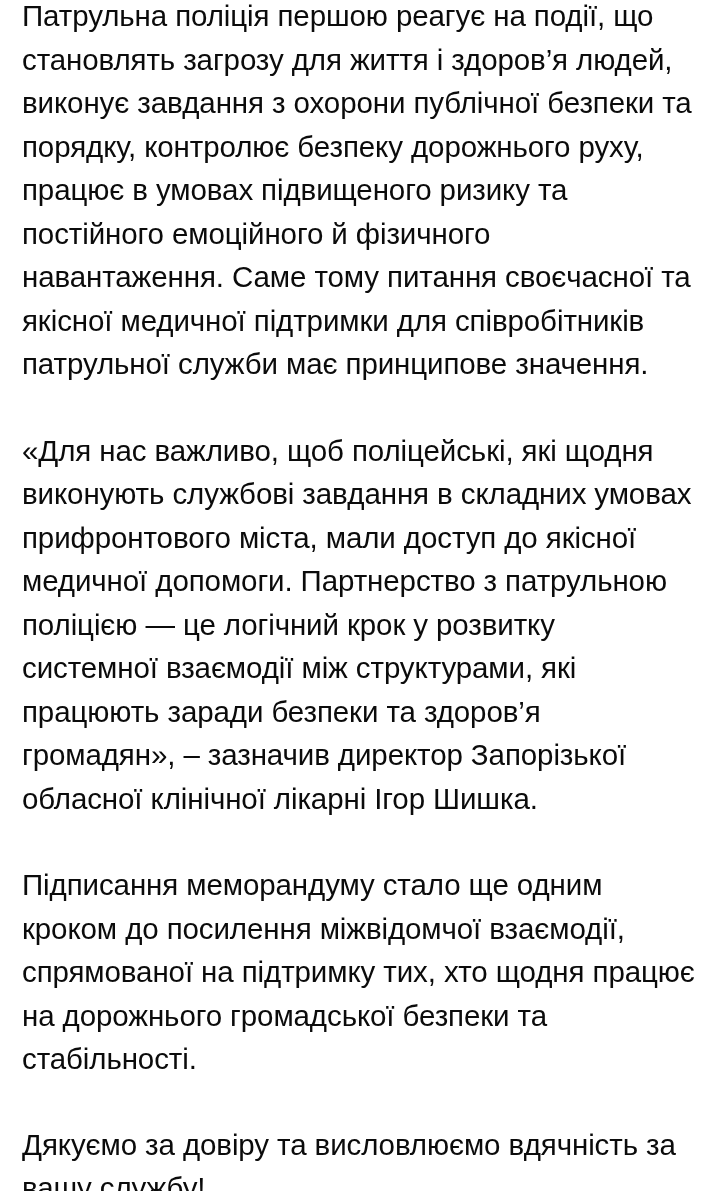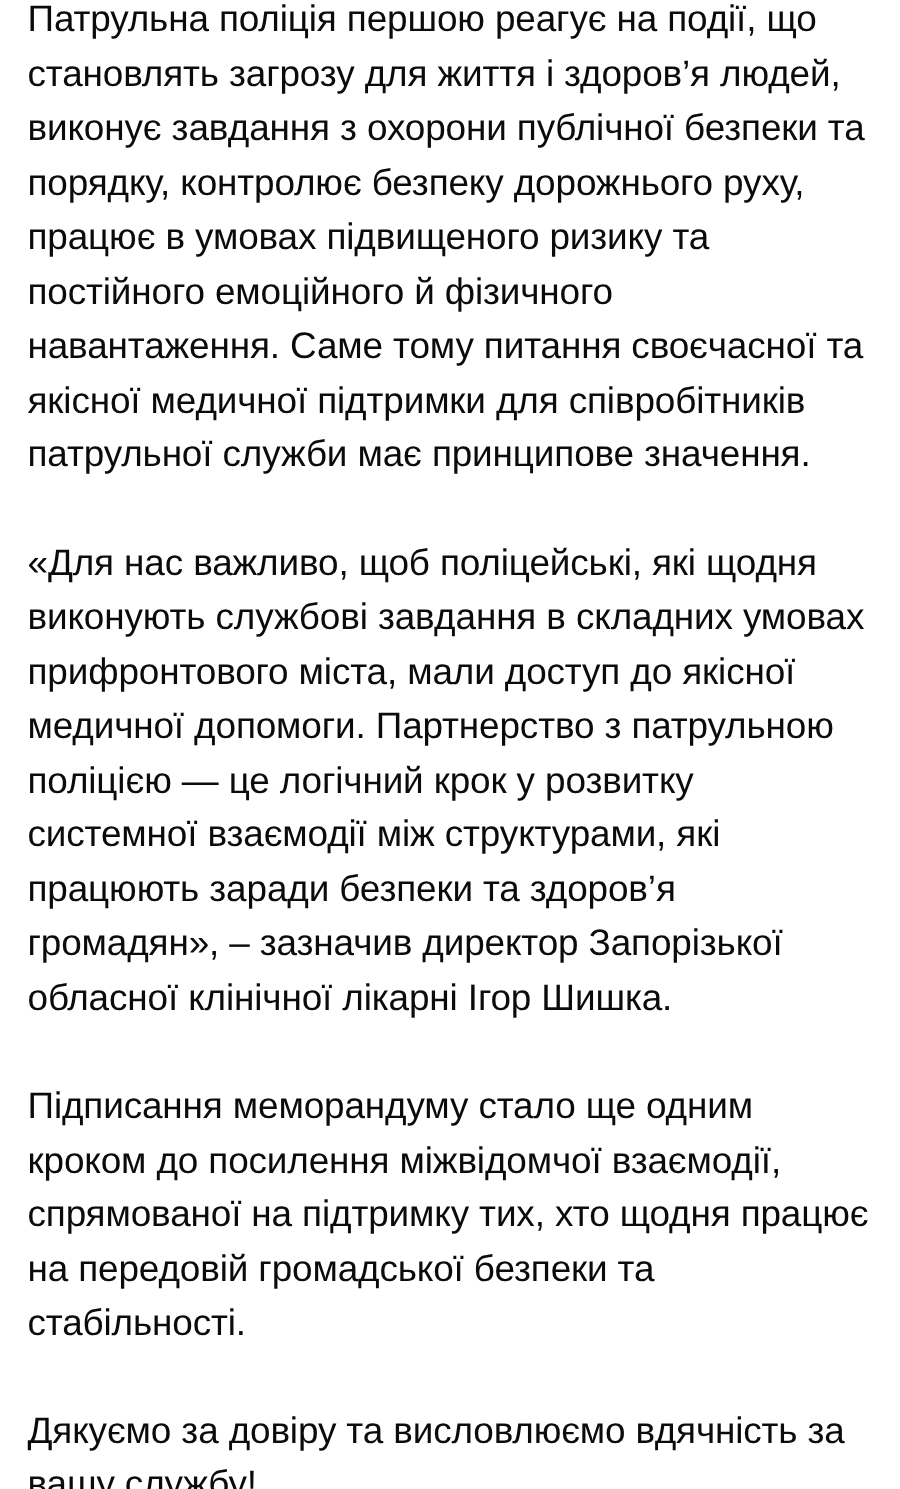--- a/index.html
+++ b/index.html
@@ -45,17 +45,17 @@
 </style>
 </head>
 <body>
 
 <div class="page">
   <div class="article">
     <p class="para first">Патрульна поліція першою реагує на події, що становлять загрозу для життя і здоров’я людей, виконує завдання з охорони публічної безпеки та порядку, контролює безпеку дорожнього руху, працює в умовах підвищеного ризику та постійного емоційного й фізичного навантаження. Саме тому питання своєчасної та якісної медичної підтримки для співробітників патрульної служби має принципове значення.</p>
     <div class="spacer"></div>
     <p class="para">«Для нас важливо, щоб поліцейські, які щодня виконують службові завдання в складних умовах прифронтового міста, мали доступ до якісної медичної допомоги. Партнерство з патрульною поліцією — це логічний крок у розвитку системної взаємодії між структурами, які працюють заради безпеки та здоров’я громадян», – зазначив директор Запорізької обласної клінічної лікарні Ігор Шишка.</p>
     <div class="spacer"></div>
-    <p class="para">Підписання меморандуму стало ще одним кроком до посилення міжвідомчої взаємодії, спрямованої на підтримку тих, хто щодня працює на передовій громадської безпеки та стабільності.</p>
+    <p class="para">Підписання меморандуму стало ще одним кроком до посилення міжвідомчої взаємодії, спрямованої на підтримку тих, хто щодня працює на дорожнього громадської безпеки та стабільності.</p>
     <div class="spacer-sm"></div>
     <p class="para">Дякуємо за довіру та висловлюємо вдячність за вашу службу!</p>
   </div>
 </div>
 
 </body></html>

